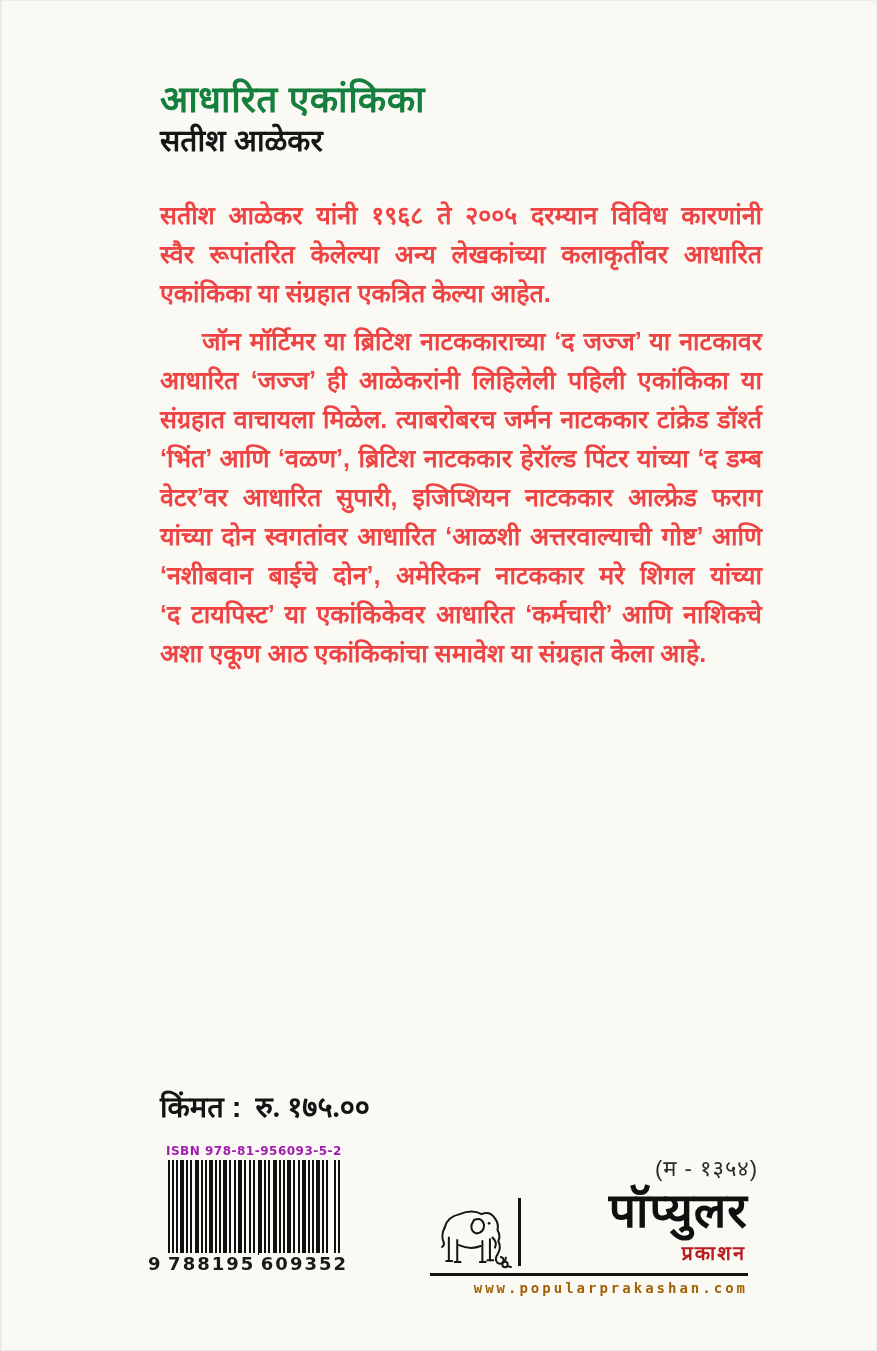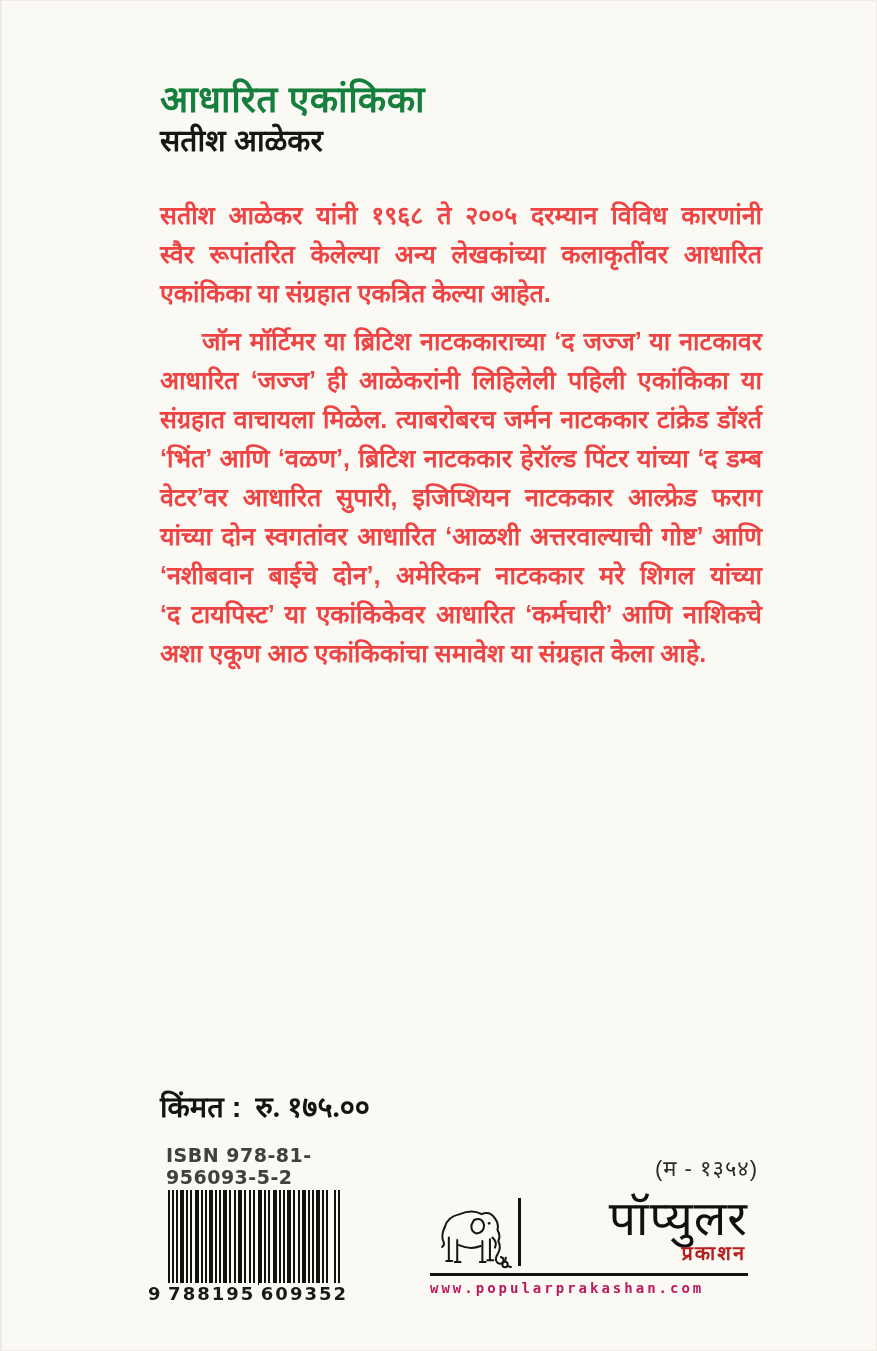--- a/index.html
+++ b/index.html
@@ -74,23 +74,23 @@
   .price .price-value { margin-left: 6px; font-family: Liberation Serif, serif; }
 
   .barcode {
     position: absolute;
     left: 146px; top: 1144px;
     width: 212px;
   }
   .isbn-line {
     margin-left: 20px;
     font-family: "DejaVu Sans", sans-serif;
-    font-size: 19px;
+    font-size: 12px;
     font-weight: 600;
-    color: #404040;
+    color: #a21caf;
     letter-spacing: 0.5px;
   }
   .bars { display: block; margin: 2px 0 0 22px; }
   .bc-digits {
     display: flex;
     justify-content: space-between;
     width: 204px;
     margin-top: -14px;
     font-family: "DejaVu Sans", sans-serif;
     font-size: 18px;
@@ -124,25 +124,24 @@
     position: absolute;
     left: 88px; top: 8px;
     width: 3px; height: 68px;
     background: #131313;
   }
   .pub-name1 {
     position: absolute;
     left: 94px; right: 0; top: -6px;
     font-size: 48px;
     line-height: 54px;
-    font-weight: 400;
+    font-weight: 700;
     color: #101010;
     text-align: right;
     letter-spacing: 1px;
-    margin-top: 8px;
   }
   .pub-name2 {
     position: absolute;
     right: 2px; top: 47px;
     font-size: 20px;
     line-height: 32px;
     font-weight: 800;
     color: #b91c1c;
     letter-spacing: 2px;
   }
@@ -151,23 +150,23 @@
     left: 0; right: 0; top: 83px;
     height: 3px;
     background: #131313;
   }
   .pub-site {
     position: absolute;
     left: 0; right: 0; top: 90px;
     font-family: "DejaVu Sans Mono", monospace;
     font-size: 14px;
     font-weight: 700;
-    color: #be185d;
+    color: #a16207;
     letter-spacing: 3px;
-    text-align: left;
+    text-align: right;
   }
 </style>
 </head>
 <body>
 
 <div class="page">
 
   <div class="book-title">आधारित एकांकिका</div>
   <div class="author">सतीश आळेकर</div>
 

